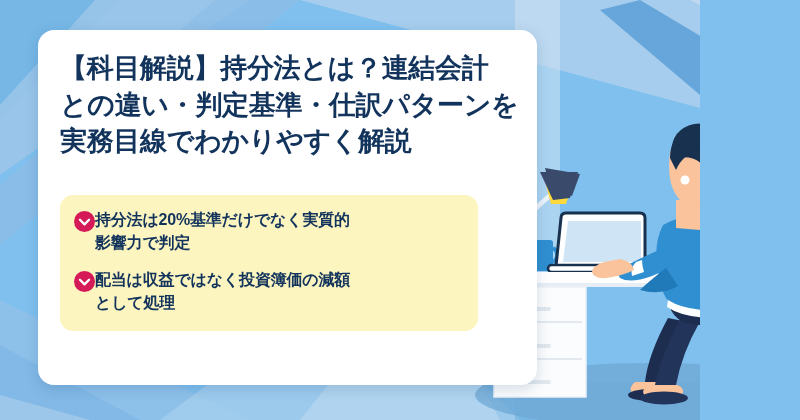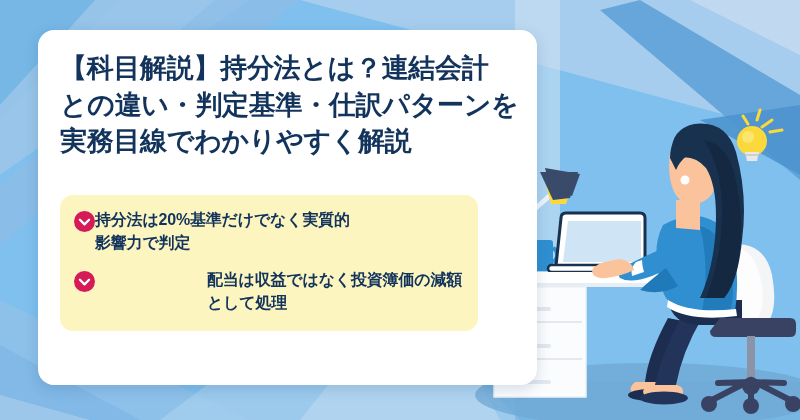--- a/index.html
+++ b/index.html
@@ -1,21 +1,21 @@
 <!DOCTYPE html>
 <html><head>
 <meta charset="utf-8">
 <style>
   html,body{margin:0;padding:0;}
   body{
     width:800px;height:420px;overflow:hidden;
     font-family:"Liberation Sans","DejaVu Sans",sans-serif;
     background:#7FC0EE;
   }
-  #stage{position:relative;width:800px;height:420px;overflow:hidden;}
+  #stage{position:relative;width:700px;height:420px;overflow:hidden;}
   #bg-svg,#illus-svg{position:absolute;left:0;top:0;width:800px;height:420px;}
   #illus-svg{pointer-events:none;}
 
   
   .card{
     position:absolute;left:38px;top:30px;width:499px;height:355px;
     background:#FFFFFF;border-radius:16px;
     box-shadow:0 4px 14px rgba(30,70,120,.18);
     overflow:hidden;
   }
@@ -29,21 +29,21 @@
   .bullet-box{
     position:absolute;left:22px;top:165px;width:418px;
     background:#FCF5C0;border-radius:13px;
     padding:14px 16px 16px 14px;
     box-sizing:border-box;
   }
   .bullet{
     display:flex;align-items:flex-start;gap:0;
     margin-bottom:14px;
   }
-  .bullet:last-child{margin-bottom:0;justify-content:space-between;}
+  .bullet:last-child{margin-bottom:0;}
   .check-icon{flex:0 0 auto;width:21px;height:21px;margin-top:2px;}
   .bullet-text{
     color:#12335B;font-size:16px;font-weight:bold;line-height:1.43;
     white-space:pre-line;letter-spacing:-0.2px;
   }
 </style>
 </head>
 <body>
 
 <div id="stage">

